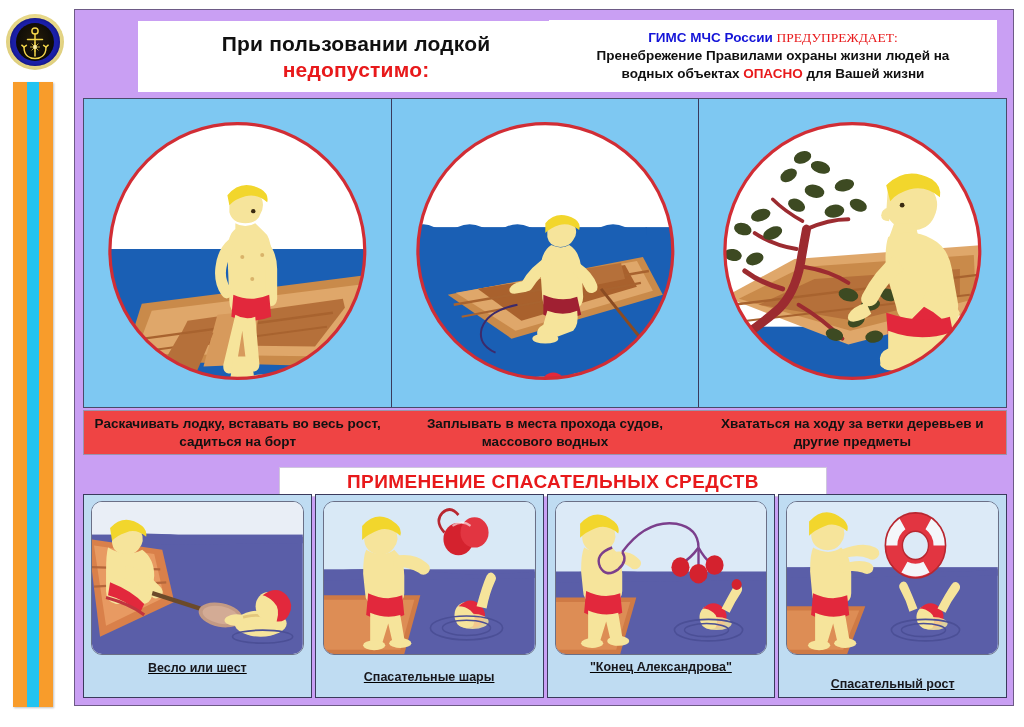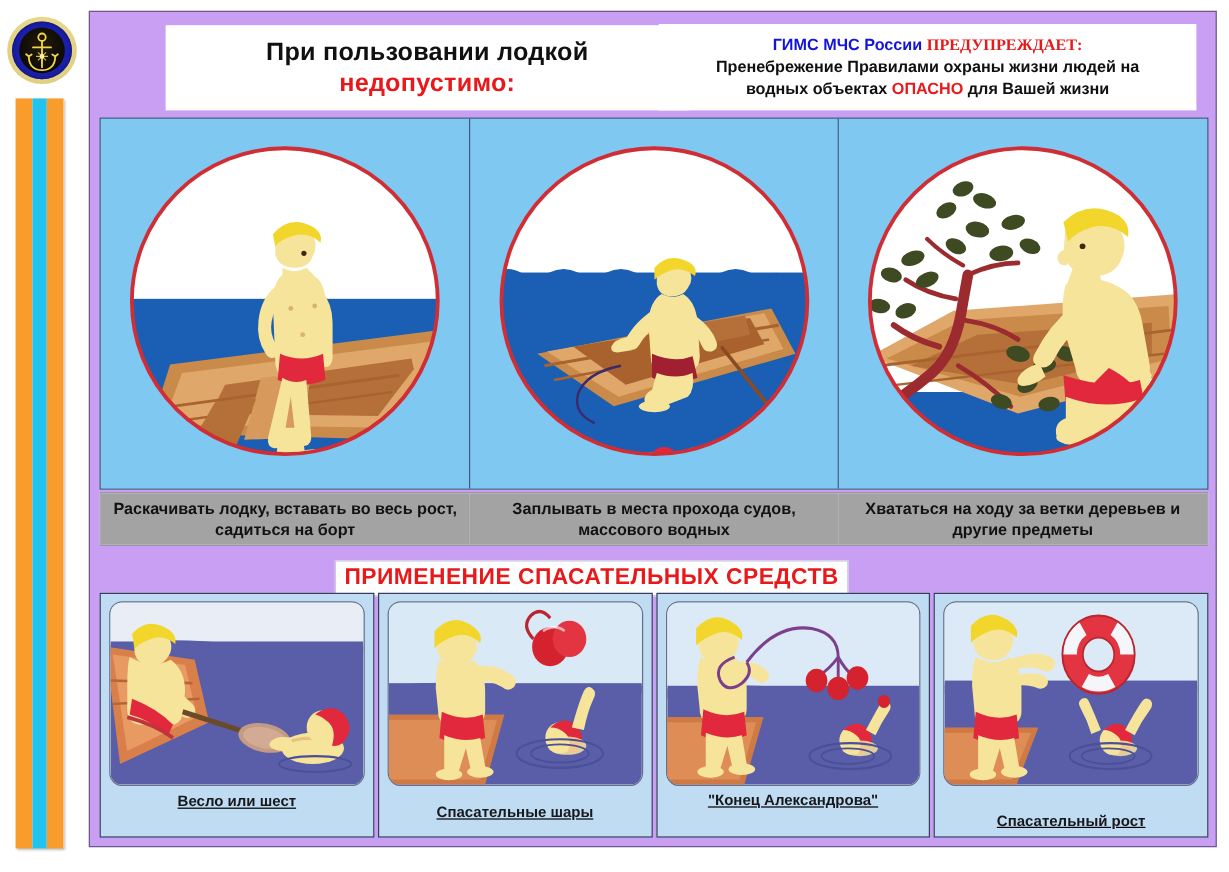--- a/index.html
+++ b/index.html
@@ -98,21 +98,21 @@
     position: absolute;
     left: 474px; top: 10px;
     width: 448px; height: 72px;
     background: #ffffff;
     display: flex; flex-direction: column;
     align-items: center; justify-content: center;
     line-height: 1.32;
     padding: 0 8px;
   }
   .warn-l1 { font-size: 13.5px; font-weight: bold; color: #1414d8; white-space: nowrap; }
-  .warn-l1 .red { color: #e8191b; font-family: "Liberation Serif", serif; font-weight: bold; text-align: right; }
+  .warn-l1 .red { color: #e8191b; font-family: "Liberation Serif", serif; font-weight: normal; text-align: right; }
   .warn-l2, .warn-l3 {
     font-size: 13.5px; font-weight: bold; color: #101010;
     white-space: nowrap;
   }
   .warn-l3 .red { color: #e8191b; }
 
   
   .top-band {
     position: absolute;
     left: 8px; top: 88px;
@@ -135,33 +135,33 @@
   .cap-band {
     position: absolute;
     left: 8px; top: 400px;
     width: 924px; height: 45px;
     display: flex;
     background: #ffffff;
     border: 1px solid #9a93ad;
   }
   .cap-cell {
     flex: 1 1 0;
-    background: #a3a3a3;
+    background: #ef4444;
     display: flex; align-items: center; justify-content: center;
     text-align: center;
     font-size: 13.5px; font-weight: bold; color: #121212;
     line-height: 1.3;
     padding: 0 6px;
   }
 
   
   .banner {
     position: absolute;
     left: 204px; top: 457px;
-    width: 428px; height: 30px;
+    width: 548px; height: 30px;
     background: #ffffff;
     display: flex; align-items: center; justify-content: center;
     border: 1px solid #cfc6dd;
   }
   .banner-text {
     font-size: 19px; font-weight: bold; color: #e8191b;
     letter-spacing: .4px;
   }
 
   

